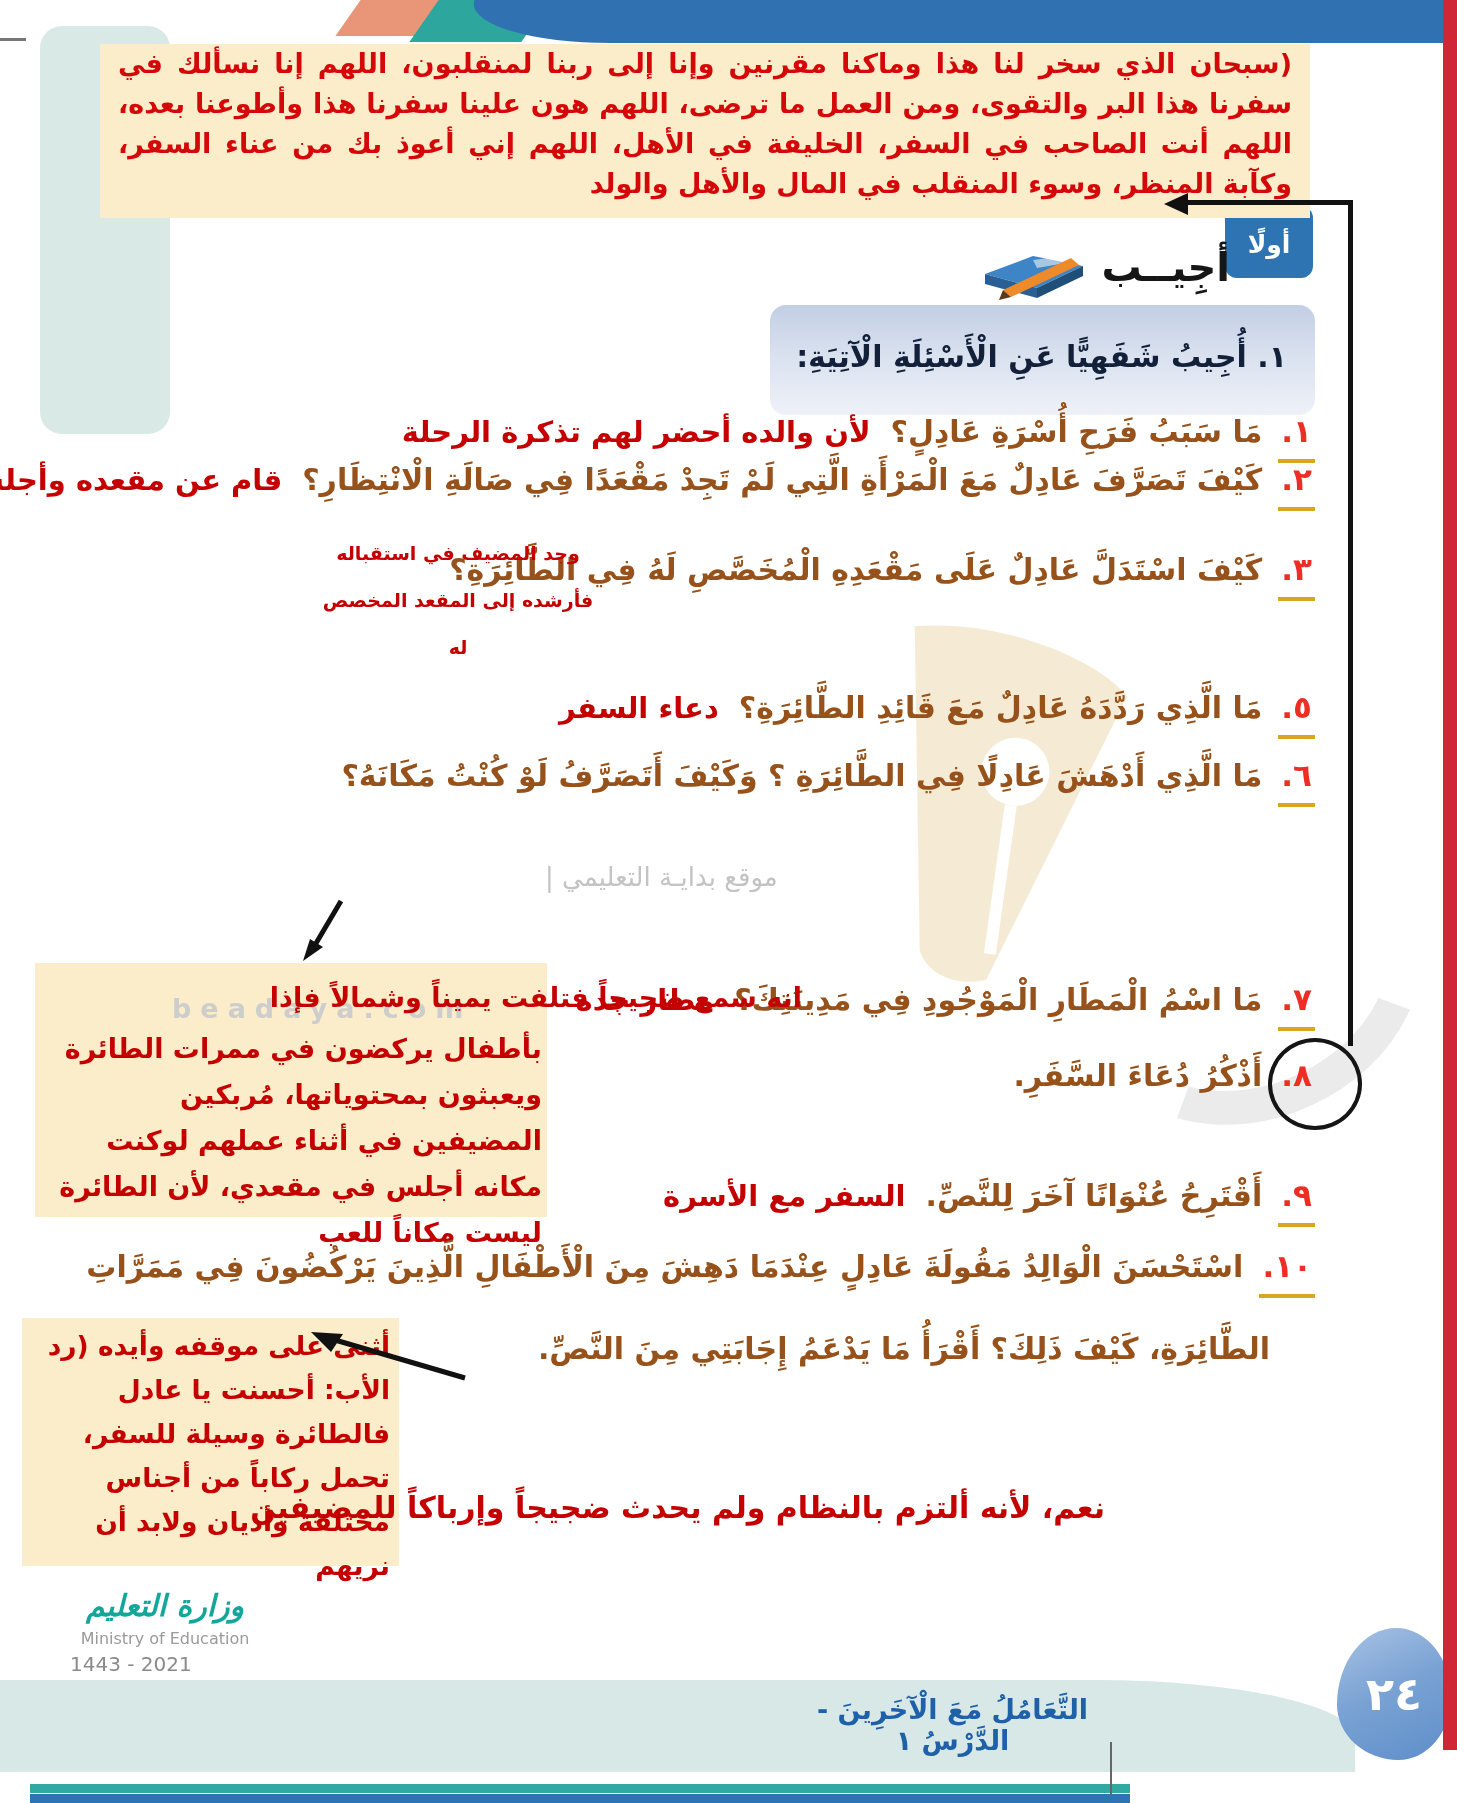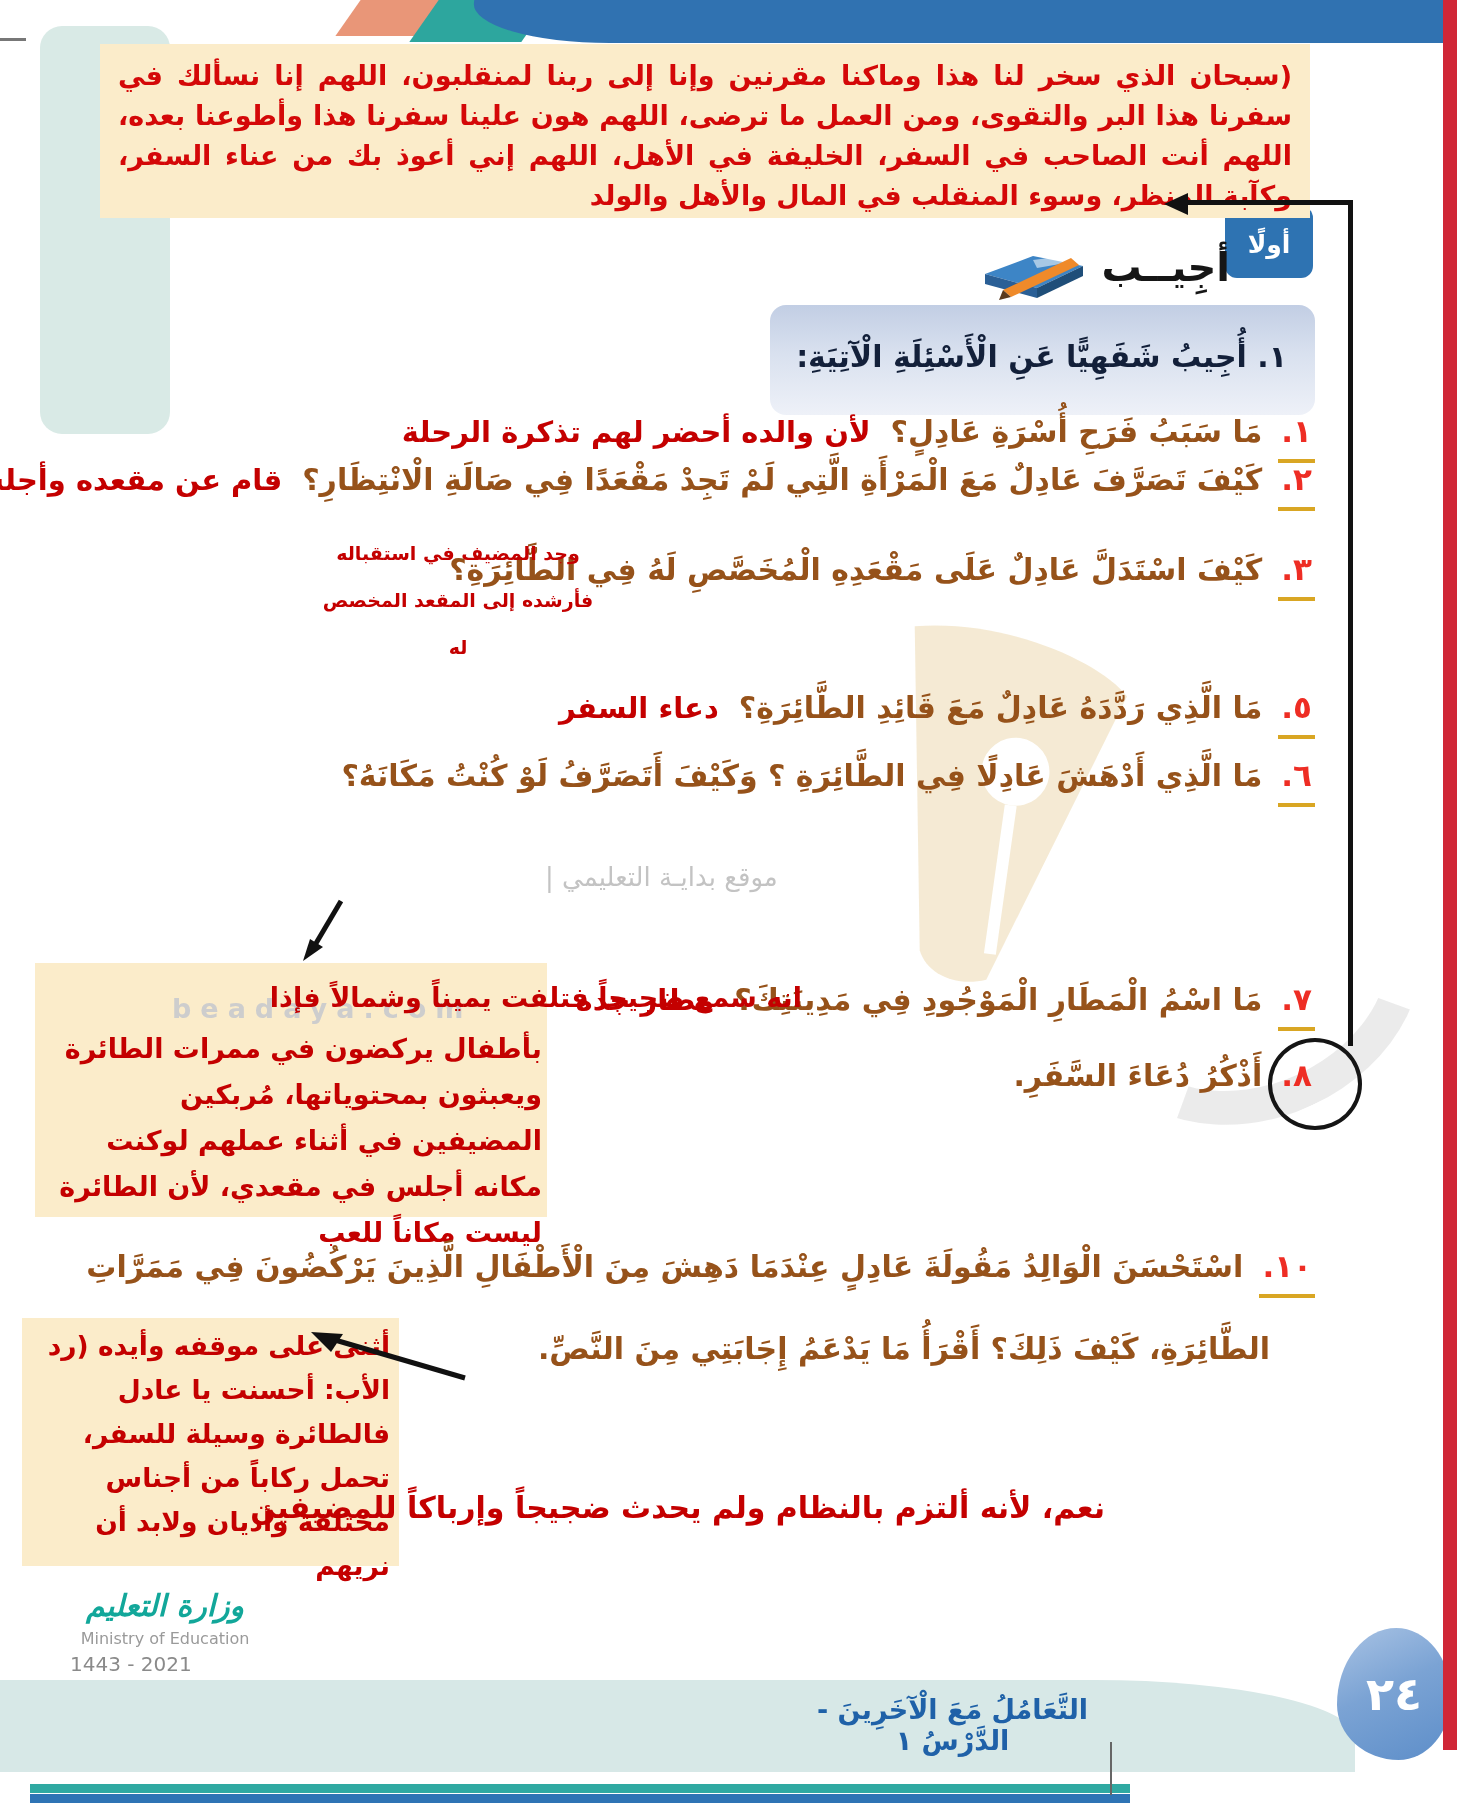--- a/index.html
+++ b/index.html
@@ -9,21 +9,21 @@
   }
   .abs{position:absolute;}
   
   .stripe-salmon{left:348px;top:0;width:142px;height:36px;background:#e99678;transform:skewX(-35deg);z-index:0;}
   .stripe-teal{left:424px;top:0;width:112px;height:42px;background:#2da69e;transform:skewX(-35deg);z-index:0;}
   .stripe-blue{left:472px;top:0;width:990px;height:43px;background:#3072b1;border-bottom-left-radius:140px 40px;transform:skewX(-6deg);z-index:0;}
   .mint-shape{left:40px;top:26px;width:130px;height:408px;background:#d9eae6;border-radius:22px;z-index:0;}
   .red-bar{right:0;top:0;width:14px;height:1750px;background:#d02737;z-index:3;}
   
   .dua-box{left:100px;top:44px;width:1210px;height:174px;background:#fbecca;z-index:2;}
-  .dua-text{padding:12px 18px 0 18px;color:#d40808;font-weight:700;font-size:27px;line-height:40px;text-align:justify;text-align-last:right;direction:rtl;}
+  .dua-text{padding:0 18px 0 18px;color:#d40808;font-weight:700;font-size:27px;line-height:40px;text-align:justify;text-align-last:right;direction:rtl;}
   
   .arrow-head-left{left:1164px;top:193px;width:0;height:0;border-top:11px solid transparent;border-bottom:11px solid transparent;border-left:none;border-right:24px solid #111;z-index:5;}
   .arrow-hline{left:1186px;top:200px;width:166px;height:5px;background:#111;z-index:5;}
   .arrow-vline{left:1348px;top:200px;width:5px;height:846px;background:#111;z-index:5;}
   .q8-circle{left:1268px;top:1038px;width:86px;height:84px;border:4px solid #151515;border-radius:50%;z-index:5;background:transparent;}
   
   .first-tab{left:1225px;top:206px;width:88px;height:72px;background:#2e73b2;border-radius:12px;color:#fff;font-weight:700;font-size:25px;text-align:center;padding-top:24px;box-sizing:border-box;z-index:1;}
   .ajeeb-title{left:1105px;top:244px;width:125px;font-size:40px;font-weight:700;color:#161616;text-align:center;z-index:4;}
   .book-icon{left:975px;top:244px;z-index:4;}
   
@@ -137,20 +137,23 @@
 
   <div class="qrow" style="top:982px;">
     <span class="qnum">٧.</span><span class="qtext">مَا اسْمُ الْمَطَارِ الْمَوْجُودِ فِي مَدِينَتِكَ؟</span><span class="ans">مطار جدة</span>
   </div>
   <div class="ansblock q6-line1">انه سمع ضجيجاً فتلفت يميناً وشمالاً فإذا</div>
   <div class="ansblock q6-rest">بأطفال يركضون في ممرات الطائرة ويعبثون بمحتوياتها، مُربكين المضيفين في أثناء عملهم لوكنت مكانه أجلس في مقعدي، لأن الطائرة ليست مكاناً للعب</div>
 
   <div class="qrow" style="top:1058px;">
     <span class="qnum" style="border-bottom:none;">٨.</span><span class="qtext">أَذْكُرُ دُعَاءَ السَّفَرِ.</span>
   </div>
+  <div class="qrow" style="top:1178px;">
+    <span class="qnum">٩.</span><span class="qtext">أَقْتَرِحُ عُنْوَانًا آخَرَ لِلنَّصِّ.</span><span class="ans">السفر مع الأسرة</span>
+  </div>
   <div class="qrow" style="top:1249px;">
     <span class="qnum">١٠.</span><span class="qtext">اسْتَحْسَنَ الْوَالِدُ مَقُولَةَ عَادِلٍ عِنْدَمَا دَهِشَ مِنَ الْأَطْفَالِ الَّذِينَ يَرْكُضُونَ فِي مَمَرَّاتِ</span>
   </div>
   <div class="qrow" style="top:1331px;right:187px;">
     <span class="qtext">الطَّائِرَةِ، كَيْفَ ذَلِكَ؟ أَقْرَأُ مَا يَدْعَمُ إِجَابَتِي مِنَ النَّصِّ.</span>
   </div>
 
   <svg class="svg-arrow" style="left:305px;top:1322px;" width="170" height="62" viewBox="0 0 170 62">
     <line x1="160" y1="56" x2="30" y2="18" stroke="#111" stroke-width="5"></line>
     <polygon points="6,10 38,12 26,30" fill="#111"></polygon>

